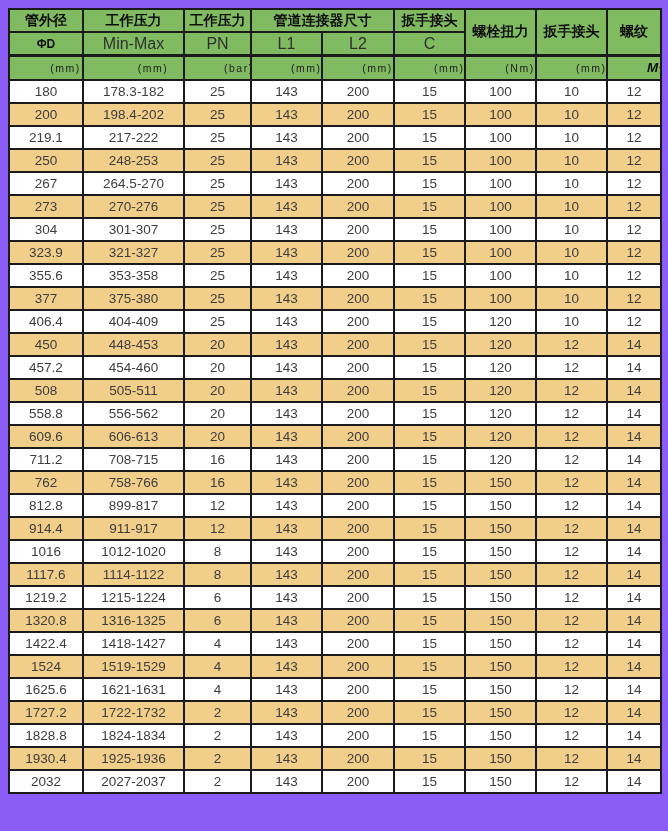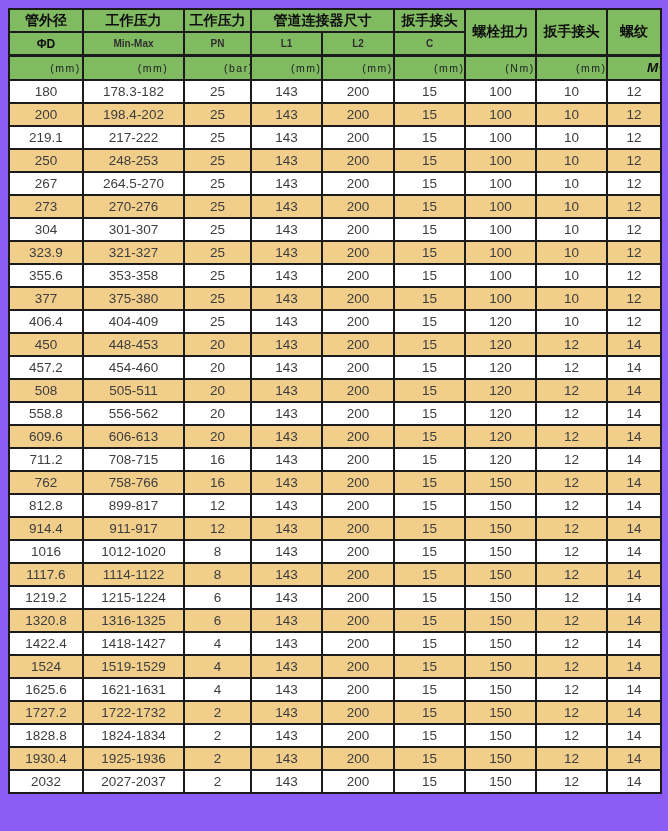--- a/index.html
+++ b/index.html
@@ -31,22 +31,22 @@
   }
   .spec thead th { background: #81bb61; }
   tr.h1 th {
     height: 21px;
     font-size: 14px;
     font-weight: bold;
     color: #0e0e0e;
   }
   tr.h2 th {
     height: 21px;
-    font-size: 10px;
-    font-weight: bold;
+    font-size: 16px;
+    font-weight: normal;
     color: #2f2f2f;
   }
   tr.h2 th.phid {
     font-weight: bold;
     font-size: 12px;
     color: #0e0e0e;
   }
   tr.h3 th {
     height: 22px;
     border-top-width: 3px;

